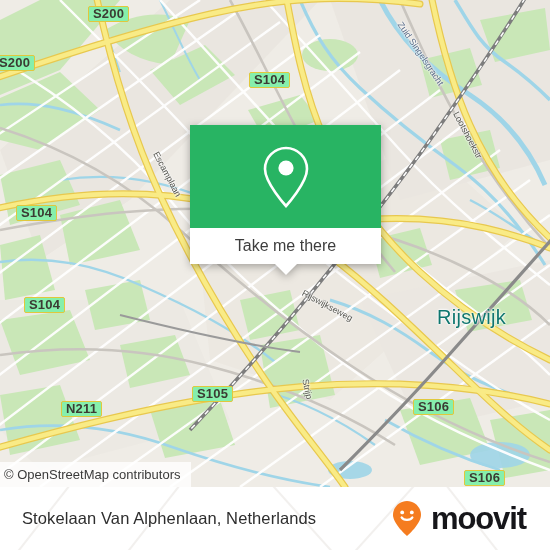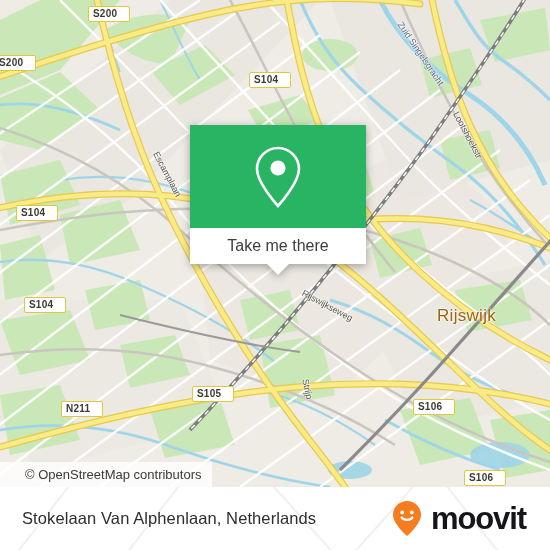--- a/index.html
+++ b/index.html
@@ -16,54 +16,54 @@
     position: absolute; left: 0; top: 0;
     width: 550px; height: 487px;
     background: #efece6;
     overflow: hidden;
   }
   .map-svg { position: absolute; left: 0; top: 0; width: 550px; height: 487px; }
 
   
   .shield {
     position: absolute;
-    background: #ffffff;
+    background: #86efac;
     border: 1.3px solid #e0c83c;
     border-radius: 2px;
     color: #3b3b33;
-    font-size: 10px;
+    font-size: 13px;
     font-weight: bold;
     letter-spacing: .2px;
-    padding: 1px 12px 2px 4px;
+    padding: 1px 4px 2px 4px;
     line-height: 11px;
     white-space: nowrap;
     font-family: "Liberation Sans", sans-serif;
   }
 
   
   .mlabel {
     position: absolute;
     color: #4a4a48;
     font-family: "Liberation Sans", sans-serif;
     white-space: nowrap;
     text-shadow: 0 0 2px #fff, 0 0 2px #fff, 0 0 3px #fff;
   }
   .city-label {
-    font-size: 17px;
-    color: #a16207;
+    font-size: 20px;
+    color: #0f766e;
     letter-spacing: .3px;
   }
   .street-label { font-size: 9px; color: #55554f; }
   .water-label { font-size: 9px; color: #5a6c88; }
 
   
   #popup {
     position: absolute;
     left: 190px; top: 125px;
-    width: 176px;
+    width: 191px;
     filter: drop-shadow(0 2px 4px rgba(0,0,0,.33));
   }
   #popup-head {
     height: 103px;
     background: #28b463;
     display: flex; align-items: center; justify-content: center;
   }
   #popup-foot {
     height: 36px;
     background: #ffffff;
@@ -85,21 +85,21 @@
     border-top: 11px solid #ffffff;
   }
 
   
   #attrib {
     position: absolute;
     left: 0; top: 462px;
     height: 25px;
     background: rgba(255,255,255,.80);
     display: flex; align-items: center;
-    padding: 0 10px 0 25px;
+    padding: 0 10px 0 4px;
     font-size: 13px;
     color: #3a3a3a;
     font-family: "Liberation Sans", sans-serif;
     white-space: nowrap;
     justify-content: flex-end;
   }
 
   
   #footer {
     position: absolute;

